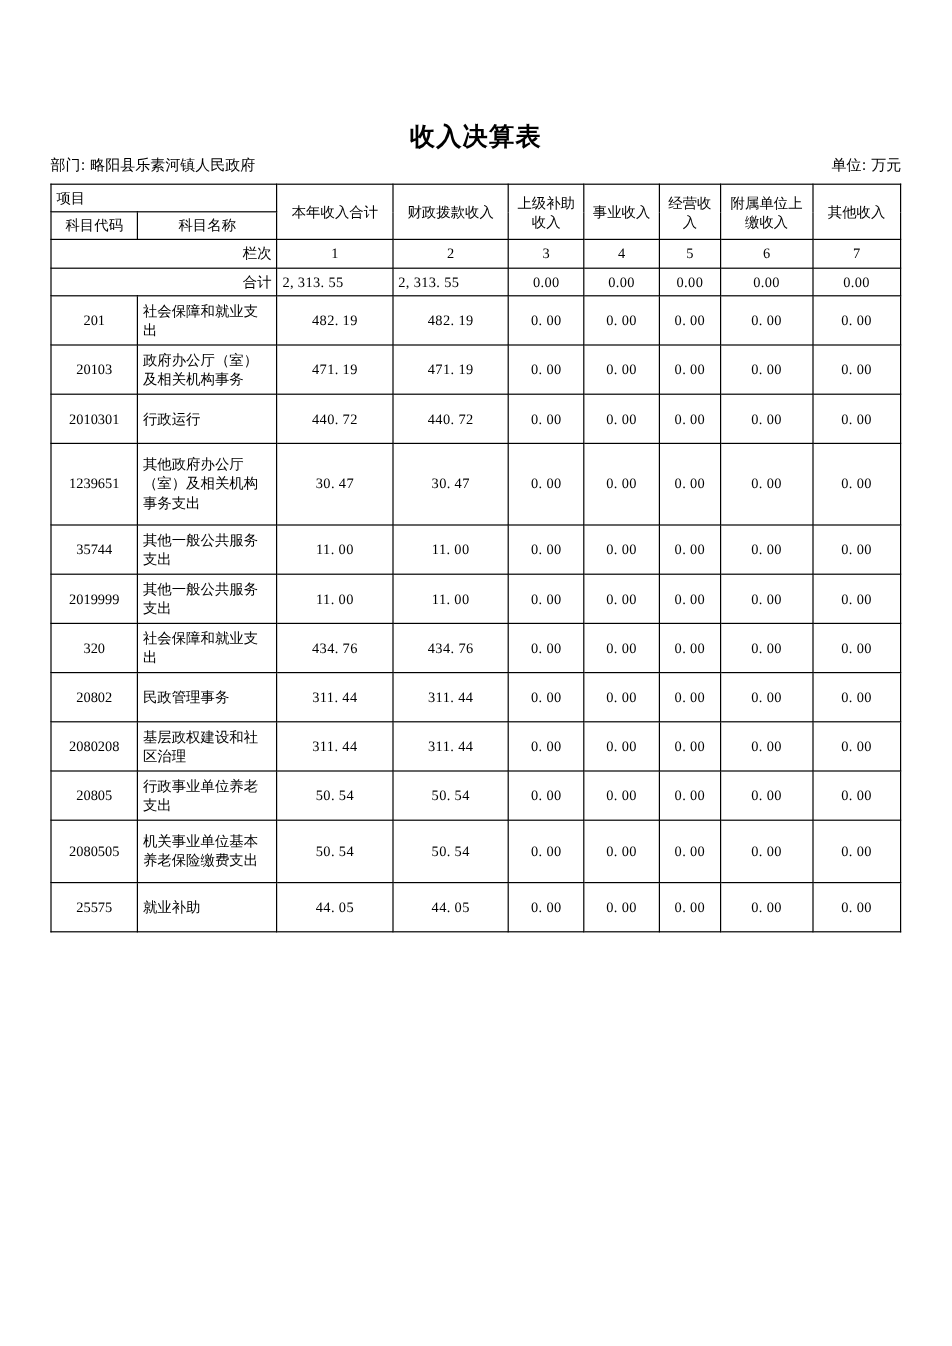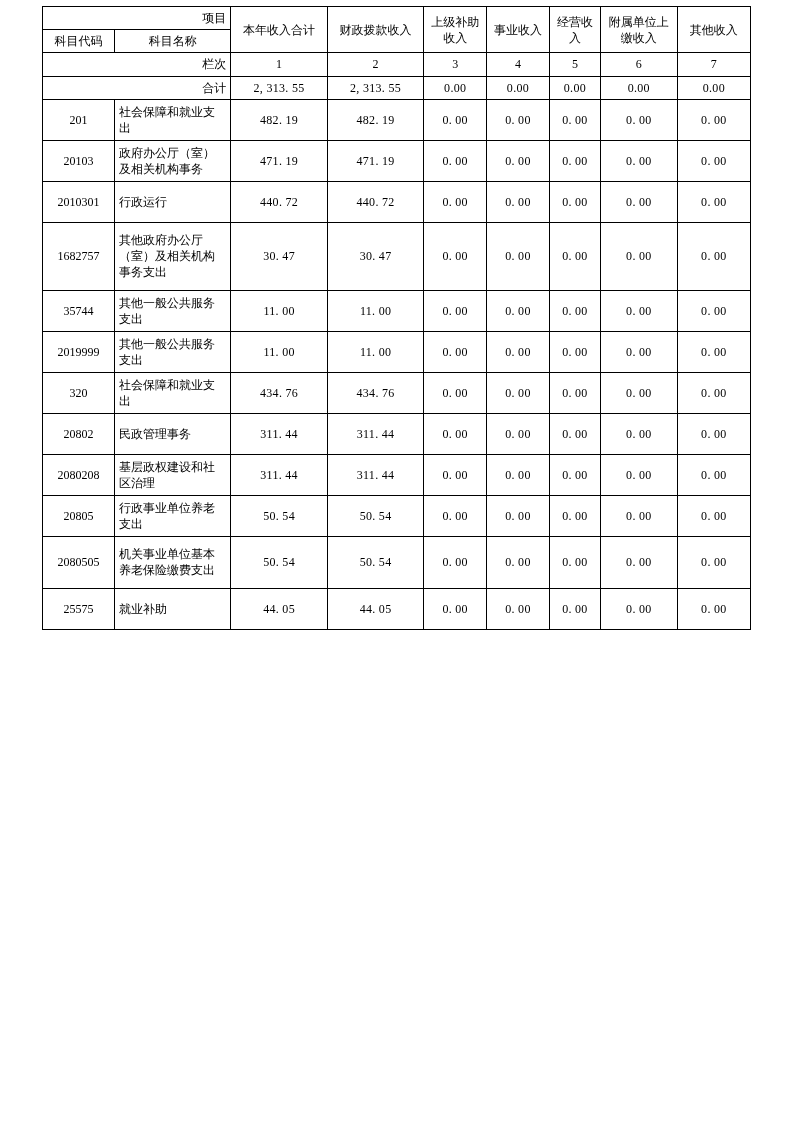--- a/index.html
+++ b/index.html
@@ -54,21 +54,21 @@
   }
   table.main td, table.main th {
     border: 1px solid #000000;
     font-weight: normal;
     font-size: 12px;
     padding: 3px 4px;
     vertical-align: middle;
     line-height: 1.35;
   }
   .hdr {
-    text-align: right;
+    text-align: left;
     font-family: "DejaVu Sans", "Liberation Sans", sans-serif;
     font-size: 12px;
   }
   .hdr-narrow {
     font-family: "DejaVu Sans", "Liberation Sans", sans-serif;
     font-size: 12px;
     text-align: center;
     line-height: 1.2;
   }
   .num {
@@ -90,21 +90,21 @@
     line-height: 1.4;
     padding-left: 6px;
   }
   .center-bold {
     text-align: right;
     font-weight: bold;
     font-family: "DejaVu Sans", "Liberation Sans", sans-serif;
     font-size: 12.5px;
   }
   .total-num {
-    text-align: center;
+    text-align: left;
     font-weight: bold;
     font-family: "Liberation Serif", "DejaVu Serif", serif;
     font-size: 12.5px;
     letter-spacing: 0.3px;
   }
   .colnum {
     text-align: center;
     font-family: "Liberation Serif", "DejaVu Serif", serif;
     font-size: 13px;
   }
@@ -114,22 +114,30 @@
     font-size: 12px;
     line-height: 1.12;
   }
   .row-tall td { height: 34px; }
 </style>
 </head>
 <body>
 
 <div class="page">
 
-
-
+  <div class="doc-title">收入决算表</div>
+
+
+  <div class="meta-row">
+    <div class="meta-left">
+      <span>部门:</span>
+      <span>略阳县乐素河镇人民政府</span>
+    </div>
+    <div>单位: 万元</div>
+  </div>
 
   <table class="main">
     <colgroup>
       <col style="width:62px">
       <col style="width:100px">
       <col style="width:83px">
       <col style="width:83px">
       <col style="width:54px">
       <col style="width:54px">
       <col style="width:44px">
@@ -204,21 +212,21 @@
         <td class="num">440. 72</td>
         <td class="num">440. 72</td>
         <td class="num">0. 00</td>
         <td class="num">0. 00</td>
         <td class="num">0. 00</td>
         <td class="num">0. 00</td>
         <td class="num">0. 00</td>
       </tr>
 
       <tr style="height:68px">
-        <td class="code">1682757</td>
+        <td class="code">1239651</td>
         <td class="name">其他政府办公厅（室）及相关机构事务支出</td>
         <td class="num">30. 47</td>
         <td class="num">30. 47</td>
         <td class="num">0. 00</td>
         <td class="num">0. 00</td>
         <td class="num">0. 00</td>
         <td class="num">0. 00</td>
         <td class="num">0. 00</td>
       </tr>
 

